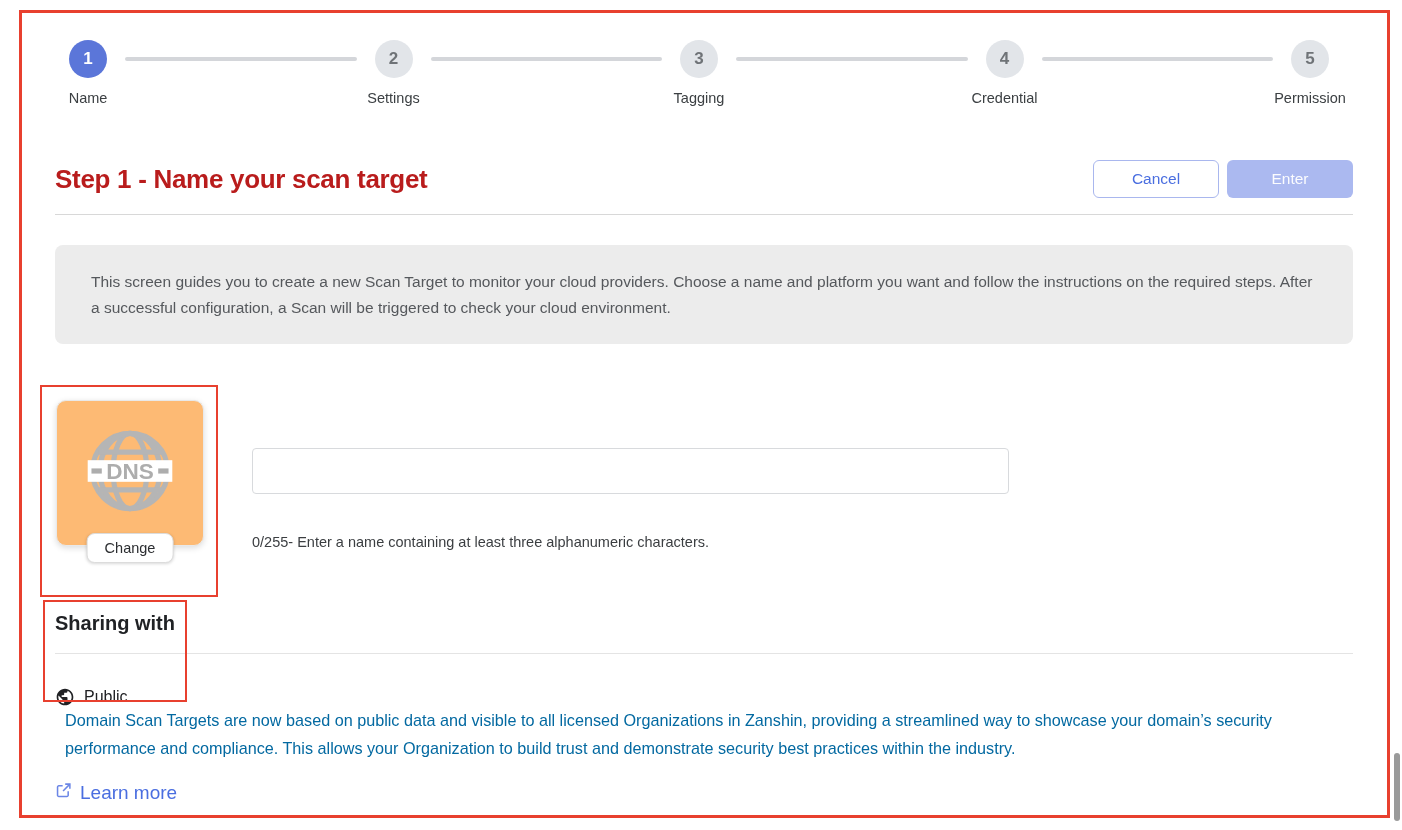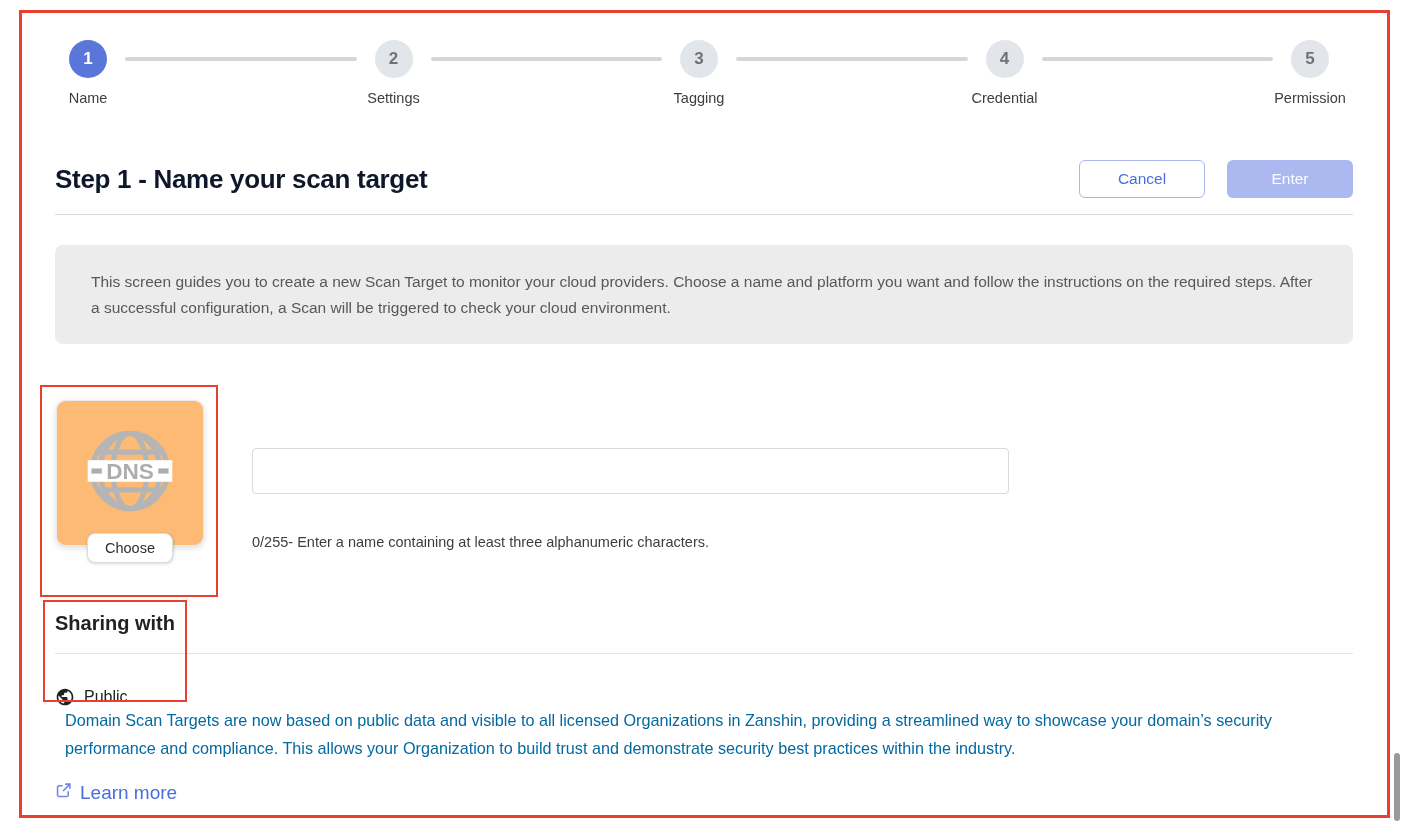--- a/index.html
+++ b/index.html
@@ -16,22 +16,22 @@
   .step-circle { width:38px; height:38px; border-radius:50%; background:#E2E5E9; color:#6F7377;
     display:flex; align-items:center; justify-content:center; font-size:17px; font-weight:700; cursor:default; }
   .step.active .step-circle { background:#5B76D9; color:#fff; }
   .step-label { position:absolute; top:50px; left:50%; transform:translateX(-50%);
     white-space:nowrap; font-size:14.5px; color:#3C4043; }
   .connector { flex:1 1 auto; height:4px; background:#D4D6DA; border-radius:2px; margin:0 18px; }
 
   
   .header-row { position:absolute; left:55px; top:160px; width:1298px; display:flex;
     justify-content:space-between; align-items:center; }
-  .page-title { font-size:26px; font-weight:700; color:#0f172a; letter-spacing:-0.3px; }
-  .header-buttons { display:flex; gap:22px; }
+  .page-title { font-size:26px; font-weight:700; color:#b91c1c; letter-spacing:-0.3px; }
+  .header-buttons { display:flex; gap:8px; }
   .btn { width:126px; height:38px; border-radius:6px; font-size:15.5px; font-family:inherit;
     display:flex; align-items:center; justify-content:center; cursor:pointer; }
   .btn-cancel { background:#fff; border:1px solid #A9B7EE; color:#4A6EE0; }
   .btn-next { background:#ABB9F0; border:none; color:#FBFCFE; }
   .header-divider { position:absolute; left:55px; top:214px; width:1298px; height:1px; background:#D8D8D8; }
 
   
   .info-box { position:absolute; left:55px; top:245px; width:1298px; min-height:96px;
     background:#ECECEC; border-radius:8px; padding:24px 36px; }
   .info-box p { font-size:15.5px; line-height:1.65; color:#55585C; }
@@ -130,21 +130,21 @@
         </g>
         <rect x="5" y="38.5" width="90" height="23" fill="#ffffff"></rect>
         <g stroke="#ADADAD" stroke-width="5.5">
           <path d="M9 50 H20"></path>
           <path d="M80 50 H91"></path>
         </g>
         <text x="50" y="58" text-anchor="middle" font-size="24" font-weight="bold" font-family="Liberation Sans, sans-serif" fill="#ADADAD">DNS</text>
       </svg>
     </span>
   </div>
-  <button class="change-btn">Choose</button>
+  <button class="change-btn">Change</button>
 
   <input class="name-input" type="text" value="" style="">
   <div class="helper-row">
     <span>0/255</span>
     <span>- Enter a name containing at least three alphanumeric characters.</span>
   </div>
 
   <div class="annotation-sharing"></div>
   <div class="sharing-title">Sharing with</div>
   <div class="sharing-divider"></div>

